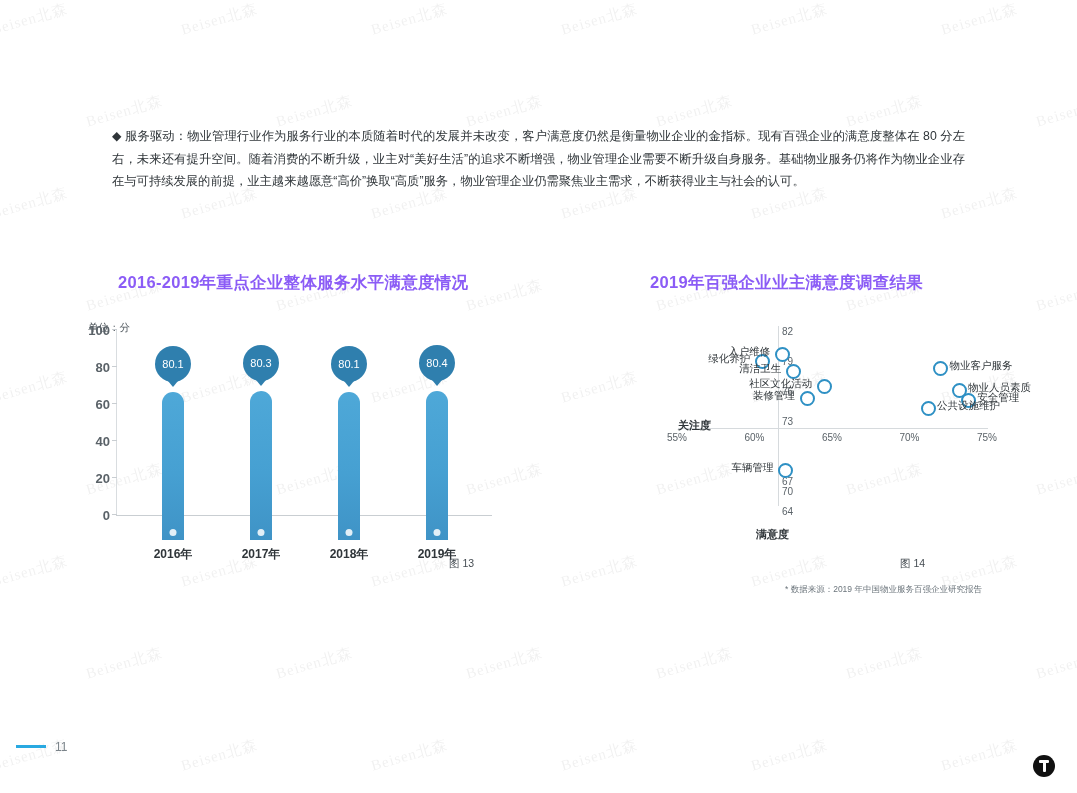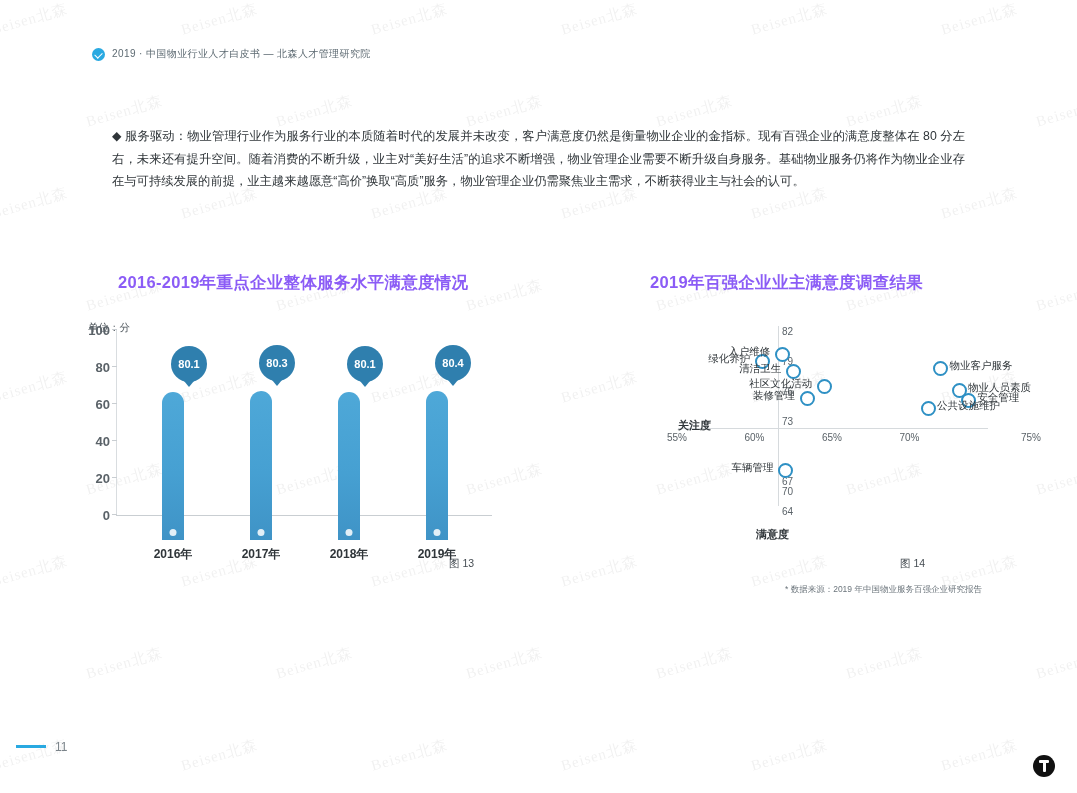--- a/index.html
+++ b/index.html
@@ -69,22 +69,22 @@
     width:22px;margin:0 auto;background:linear-gradient(180deg,#4ea8d8 0%,#46a0d2 55%,#3f93c6 100%);
     border-radius:11px 11px 0 0;position:relative;
   }
   .bar:after{
     content:"";position:absolute;left:50%;bottom:4px;transform:translateX(-50%);
     width:7px;height:7px;border-radius:50%;background:#ffffff;opacity:.85;
   }
   .bubble{
     position:absolute;left:50%;transform:translateX(-50%);
     width:36px;height:36px;border-radius:50%;
-    background:#2f7fae;color:#fff;font-size:11px;font-weight:bold;
-    display:flex;align-items:center;justify-content:center;margin-left:16px;
+    background:#2f7fae;color:#fff;font-size:11px;font-weight:normal;
+    display:flex;align-items:center;justify-content:center;
   }
   .bubble:after{
     content:"";position:absolute;bottom:-5px;left:50%;transform:translateX(-50%);
     border-left:5px solid transparent;border-right:5px solid transparent;
     border-top:6px solid #2f7fae;
   }
   .xlabel{position:absolute;top:191px;width:70px;text-align:center;font-size:12px;color:#2f3539;font-weight:bold;}
 
   
   .scatter{position:absolute;top:322px;left:560px;width:470px;height:230px;z-index:8;}
@@ -171,24 +171,20 @@
       <div class="wm" style="left: 845px; top: 654px;">Beisen北森</div>
       <div class="wm" style="left: 1035px; top: 654px;">Beisen北森</div>
       <div class="wm" style="left: -10px; top: 746px;">Beisen北森</div>
       <div class="wm" style="left: 180px; top: 746px;">Beisen北森</div>
       <div class="wm" style="left: 370px; top: 746px;">Beisen北森</div>
       <div class="wm" style="left: 560px; top: 746px;">Beisen北森</div>
       <div class="wm" style="left: 750px; top: 746px;">Beisen北森</div>
       <div class="wm" style="left: 940px; top: 746px;">Beisen北森</div>
     </div>
 
-  <div class="header">
-    <span class="logo"></span>
-    <span class="htxt">2019 · 中国物业行业人才白皮书  —  北森人才管理研究院</span>
-  </div>
 
   <div class="para">◆ 服务驱动：物业管理行业作为服务行业的本质随着时代的发展并未改变，客户满意度仍然是衡量物业企业的金指标。现有百强企业的满意度整体在 80 分左右，未来还有提升空间。随着消费的不断升级，业主对“美好生活”的追求不断增强，物业管理企业需要不断升级自身服务。基础物业服务仍将作为物业企业存在与可持续发展的前提，业主越来越愿意“高价”换取“高质”服务，物业管理企业仍需聚焦业主需求，不断获得业主与社会的认可。</div>
 
   <div class="chart-title" id="bar-title">2016-2019年重点企业整体服务水平满意度情况</div>
   <div class="unit">单位：分</div>
 
   <div class="barchart">
     <div class="bc-axis-y"></div>
     <div class="bc-axis-x"></div>
     <div id="bc-yticks">
@@ -239,21 +235,21 @@
         <div class="sc-ytick" style="top: 94px;">73</div>
         <div class="sc-ytick" style="top: 124px; margin-top: 40px;">70</div>
         <div class="sc-ytick" style="top: 154px;">67</div>
         <div class="sc-ytick" style="top: 184px;">64</div>
       </div>
     <div id="sc-xticks">
         <div class="sc-xtick" style="left: 107px;">55%</div>
         <div class="sc-xtick" style="left: 184.5px;">60%</div>
         <div class="sc-xtick" style="left: 262px;">65%</div>
         <div class="sc-xtick" style="left: 339.5px;">70%</div>
-        <div class="sc-xtick" style="left: 417px; margin-left: 44px;">75%</div>
+        <div class="sc-xtick" style="left: 417px;">75%</div>
       </div>
     <div id="sc-points">
         <div class="pt" style="left: 194.65px; top: 31.5px;"></div>
         <div class="pt-label" style="left: 148.15px; top: 30px;">绿化养护</div>
         <div class="pt" style="left: 214.8px; top: 24.5px;"></div>
         <div class="pt-label" style="left: 168.3px; top: 23px;">入户维修</div>
         <div class="pt" style="left: 225.65px; top: 41.5px;"></div>
         <div class="pt-label" style="left: 179.15px; top: 40px;">清洁卫生</div>
         <div class="pt" style="left: 256.65px; top: 56.5px;"></div>
         <div class="pt-label" style="left: 189.15px; top: 55px;">社区文化活动</div>

